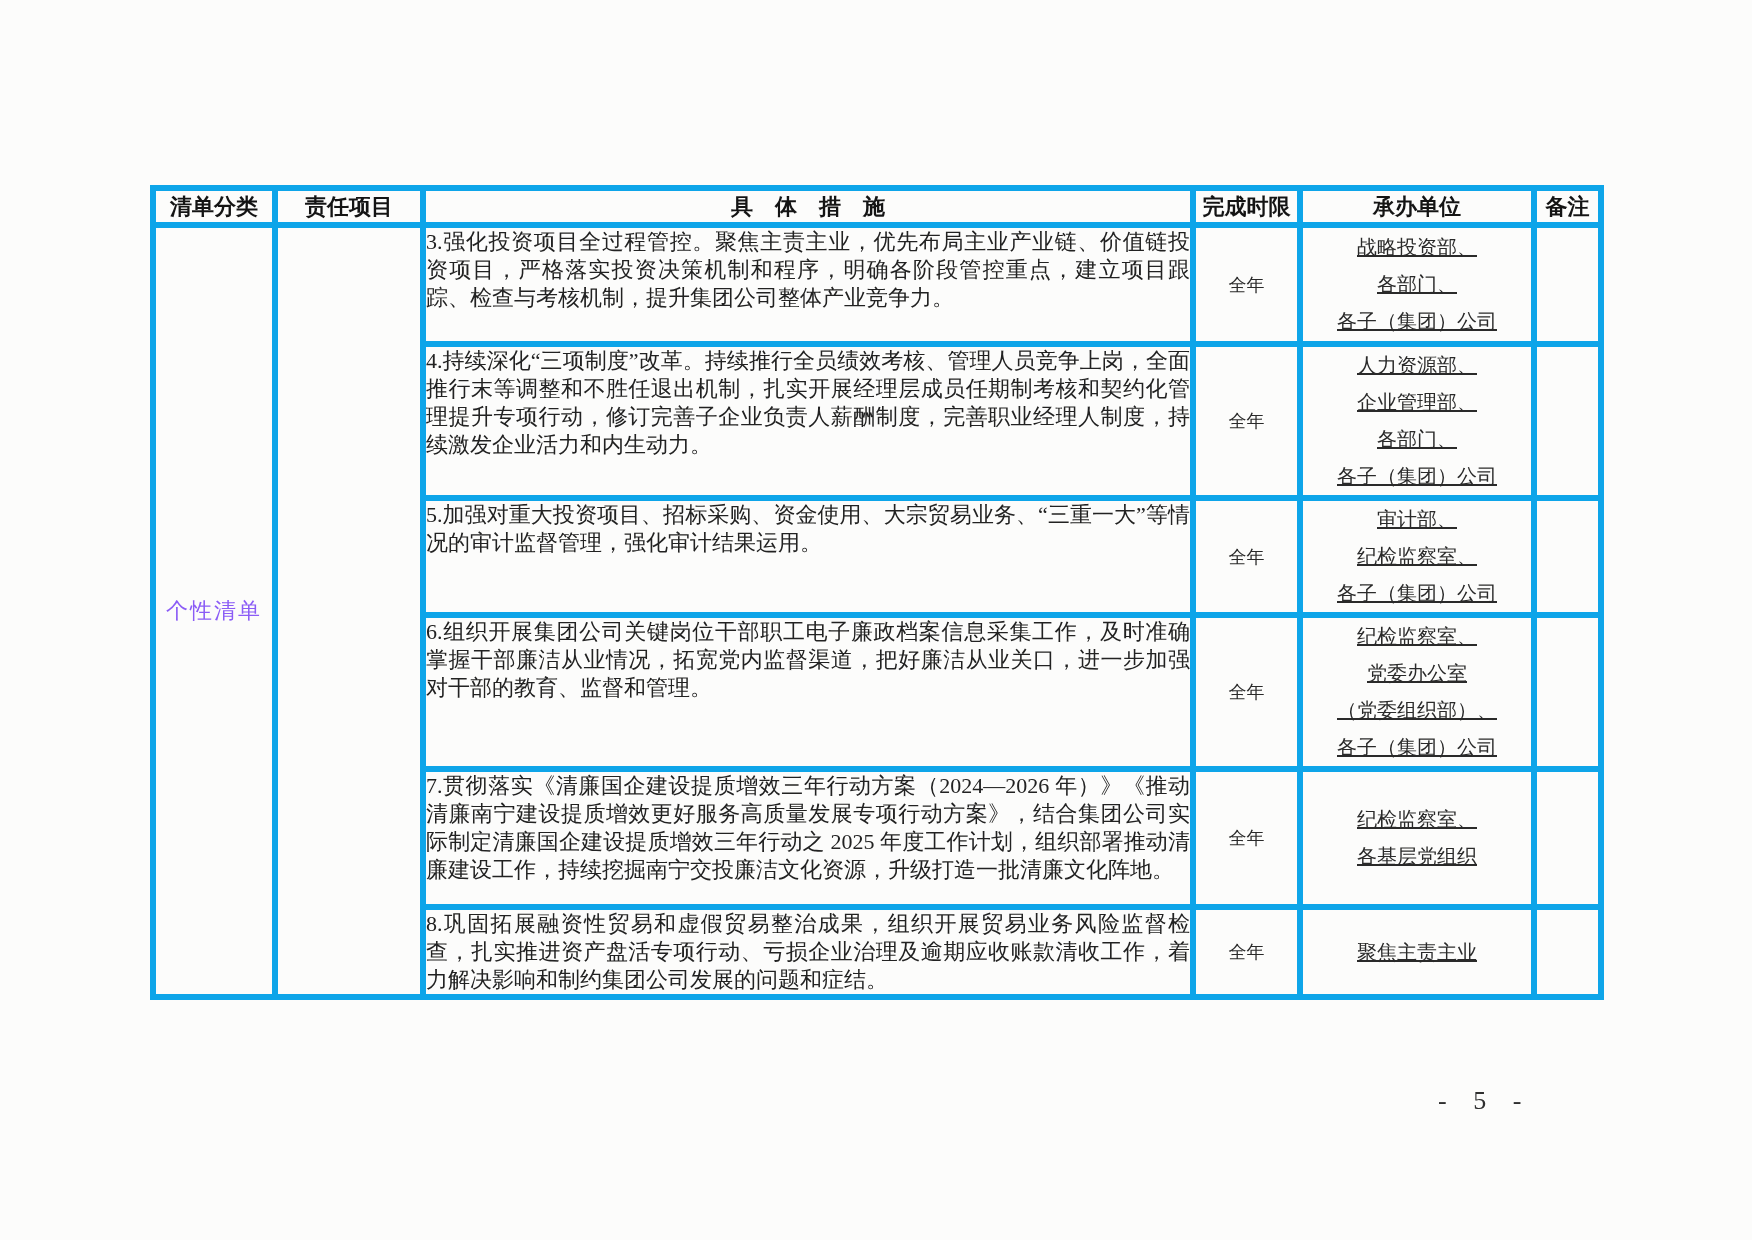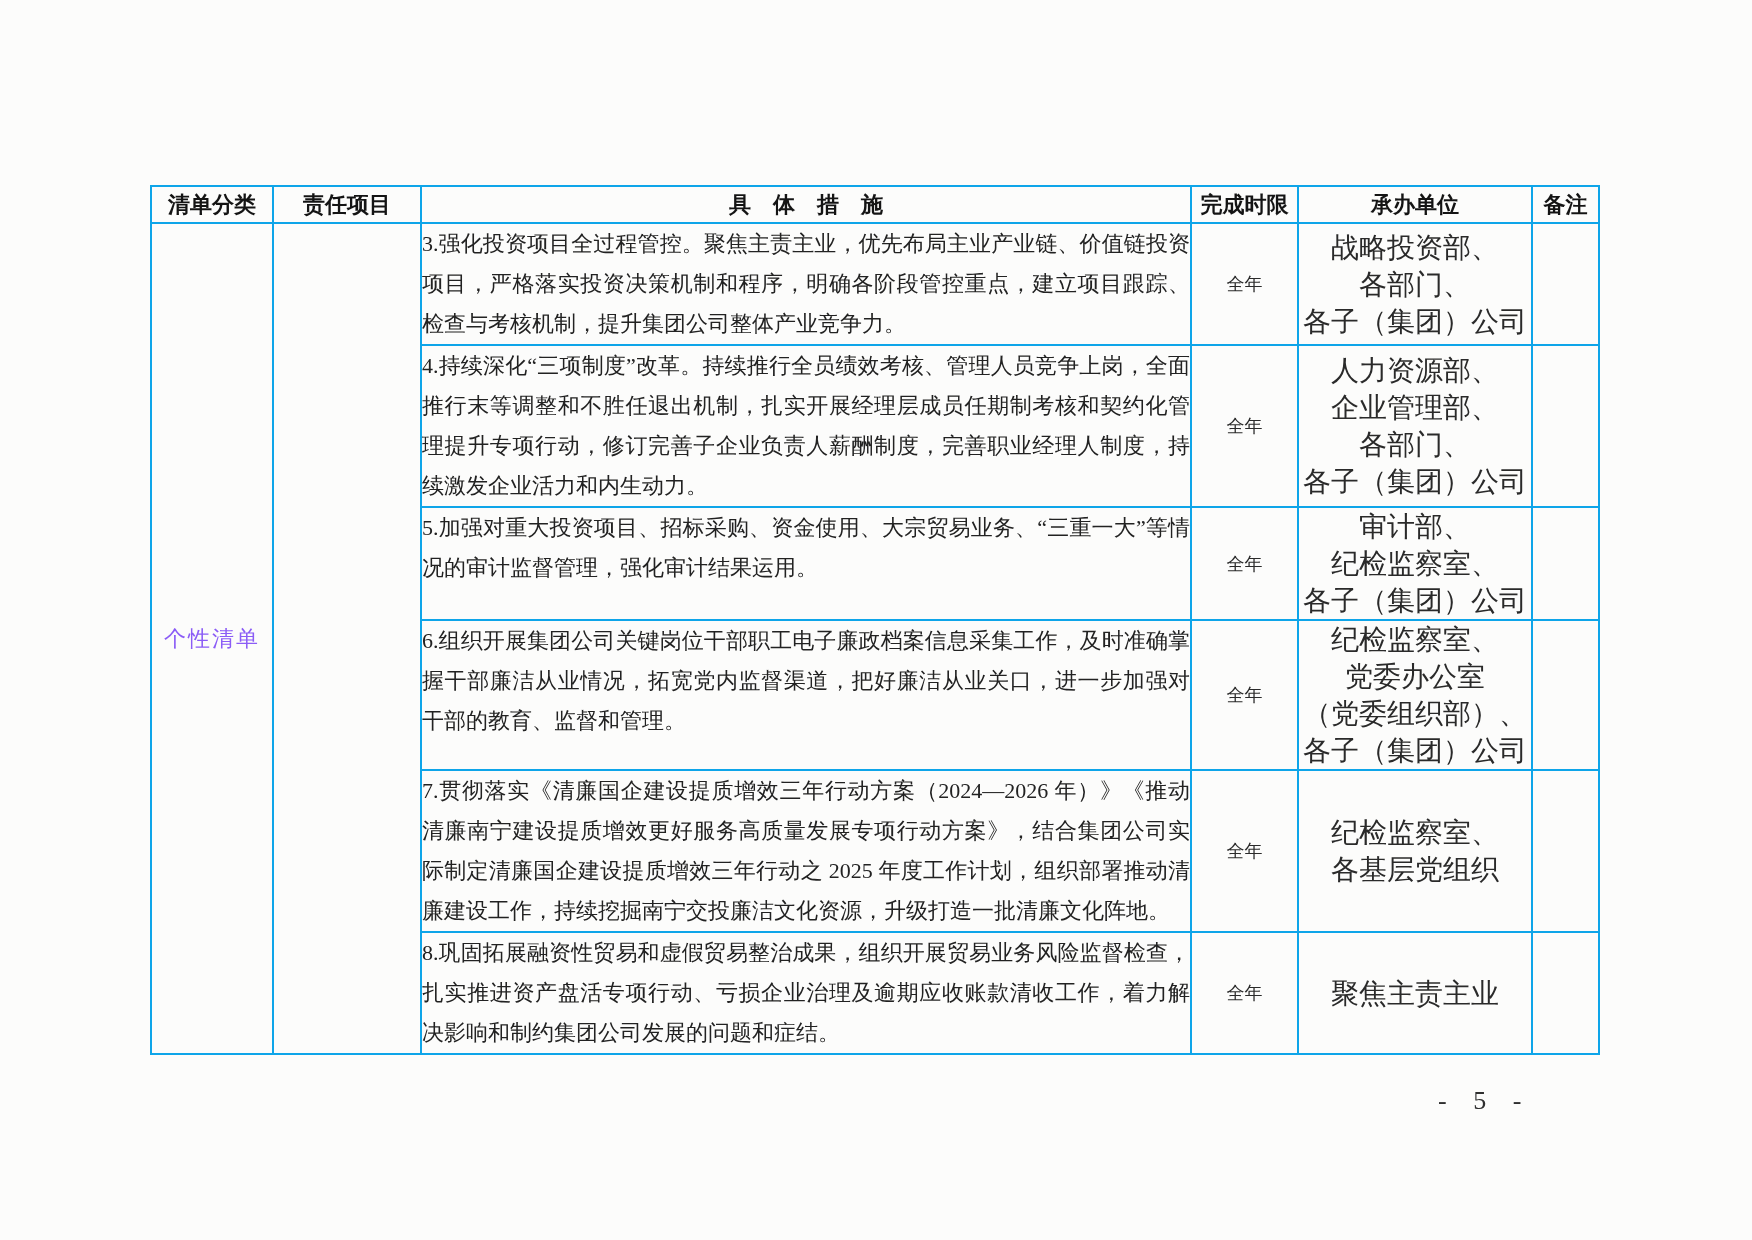--- a/index.html
+++ b/index.html
@@ -23,21 +23,21 @@
   table.checklist {
     position: absolute;
     left: 150px;
     top: 185px;
     width: 1448px;
     border-collapse: collapse;
     table-layout: fixed;
   }
   table.checklist th,
   table.checklist td {
-    border: 2px solid #0ea5e9;
+    border: 6px solid #0ea5e9;
     padding: 0;
     overflow: hidden;
   }
   
   tr.hdr { height: 37px; }
   th.hcell {
     font-size: 22px;
     font-weight: bold;
     text-align: center;
     vertical-align: middle;
@@ -48,41 +48,42 @@
   td.category-cell, td.project-cell {
     text-align: center;
     vertical-align: middle;
     font-size: 22px;
     color: #8b5cf6;
     letter-spacing: 2px;
   }
   
   td.measure-cell {
     font-size: 22px;
-    line-height: 40px;
+    line-height: 28px;
     text-align: justify;
     vertical-align: top;
     padding: 9px 6px 6px 7px;
     color: #222;
   }
   
   td.deadline-cell {
     text-align: center;
     vertical-align: middle;
     font-size: 18px;
     color: #2a2a2a;
   }
   
   td.unit-cell {
     text-align: center;
     vertical-align: middle;
-    font-size: 28px;
+    font-size: 20px;
     line-height: 37px;
     white-space: pre-line;
     color: #2a2a2a;
+    text-decoration: underline;
   }
   
   td.remark-cell {
     vertical-align: middle;
   }
   
   tr.r0 { height: 119px; }
   tr.r1 { height: 128px; margin-left: 20px; }
   tr.r2 { height: 109px; }
   tr.r3 { height: 123px; padding-left: 12px; }

